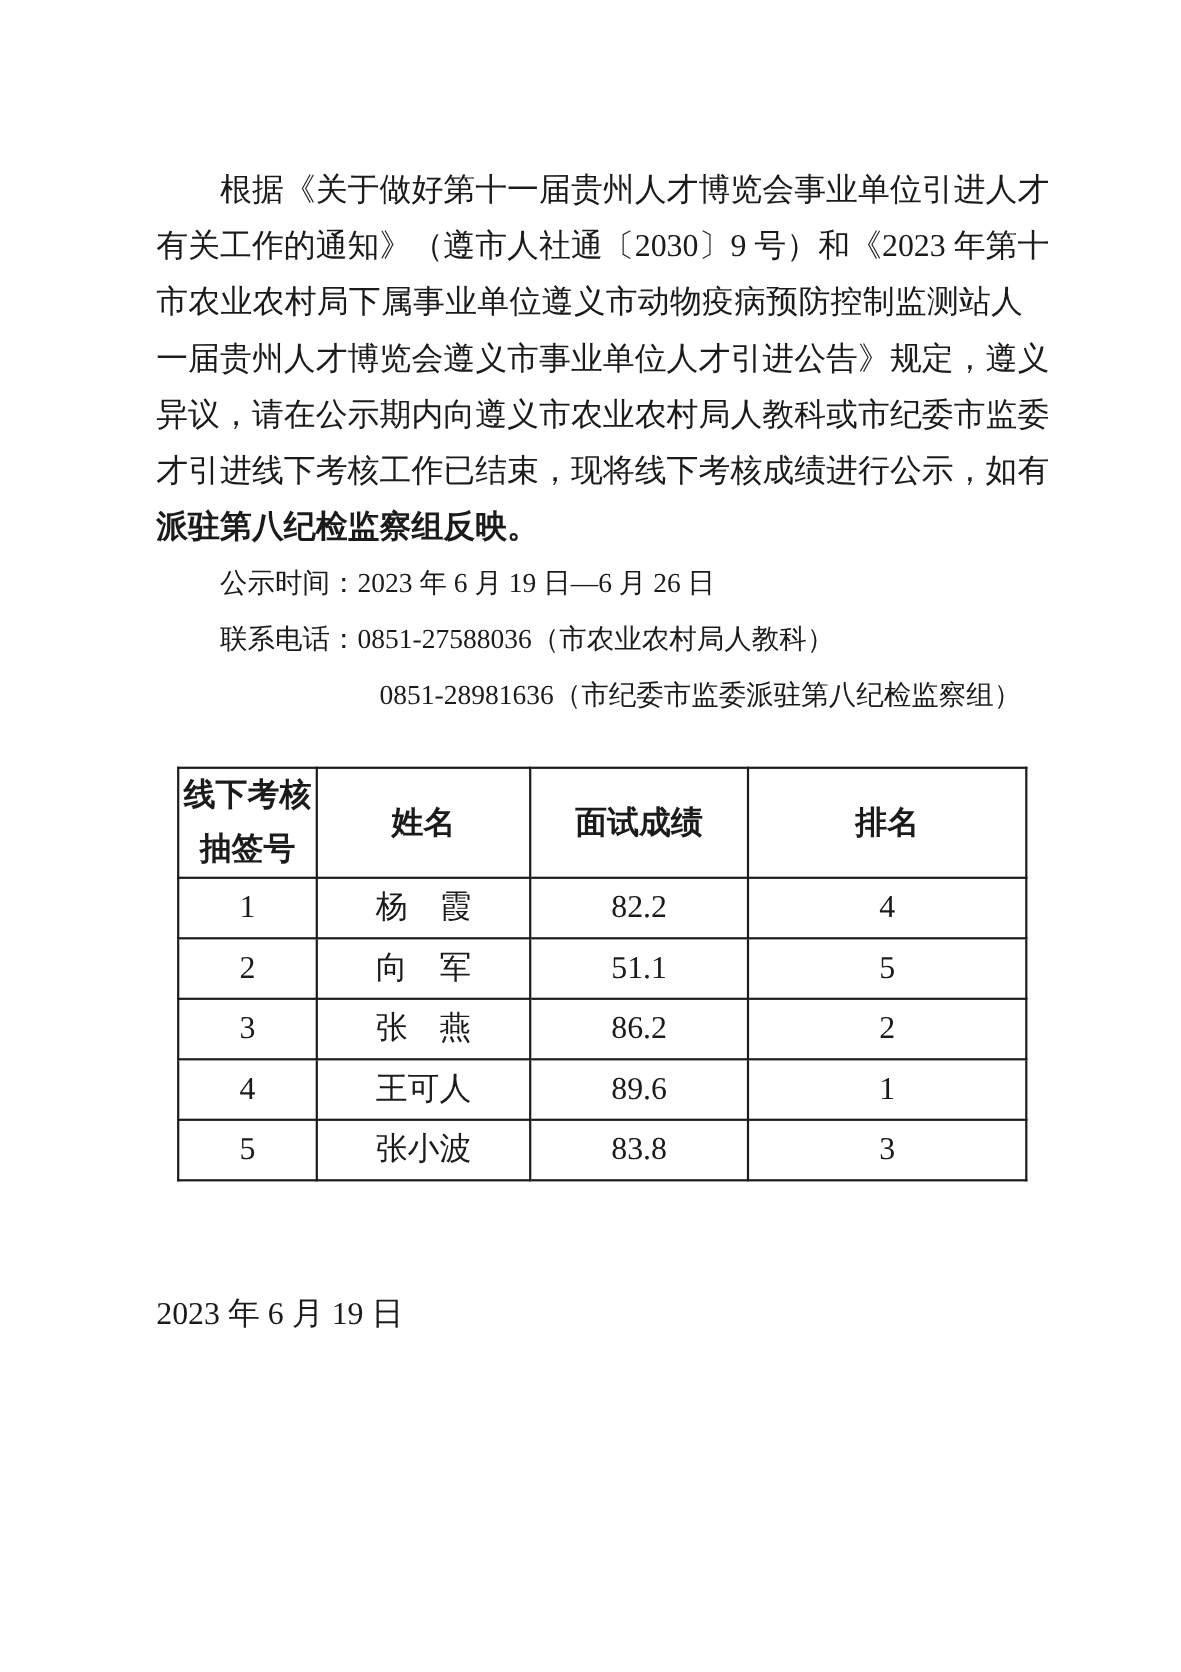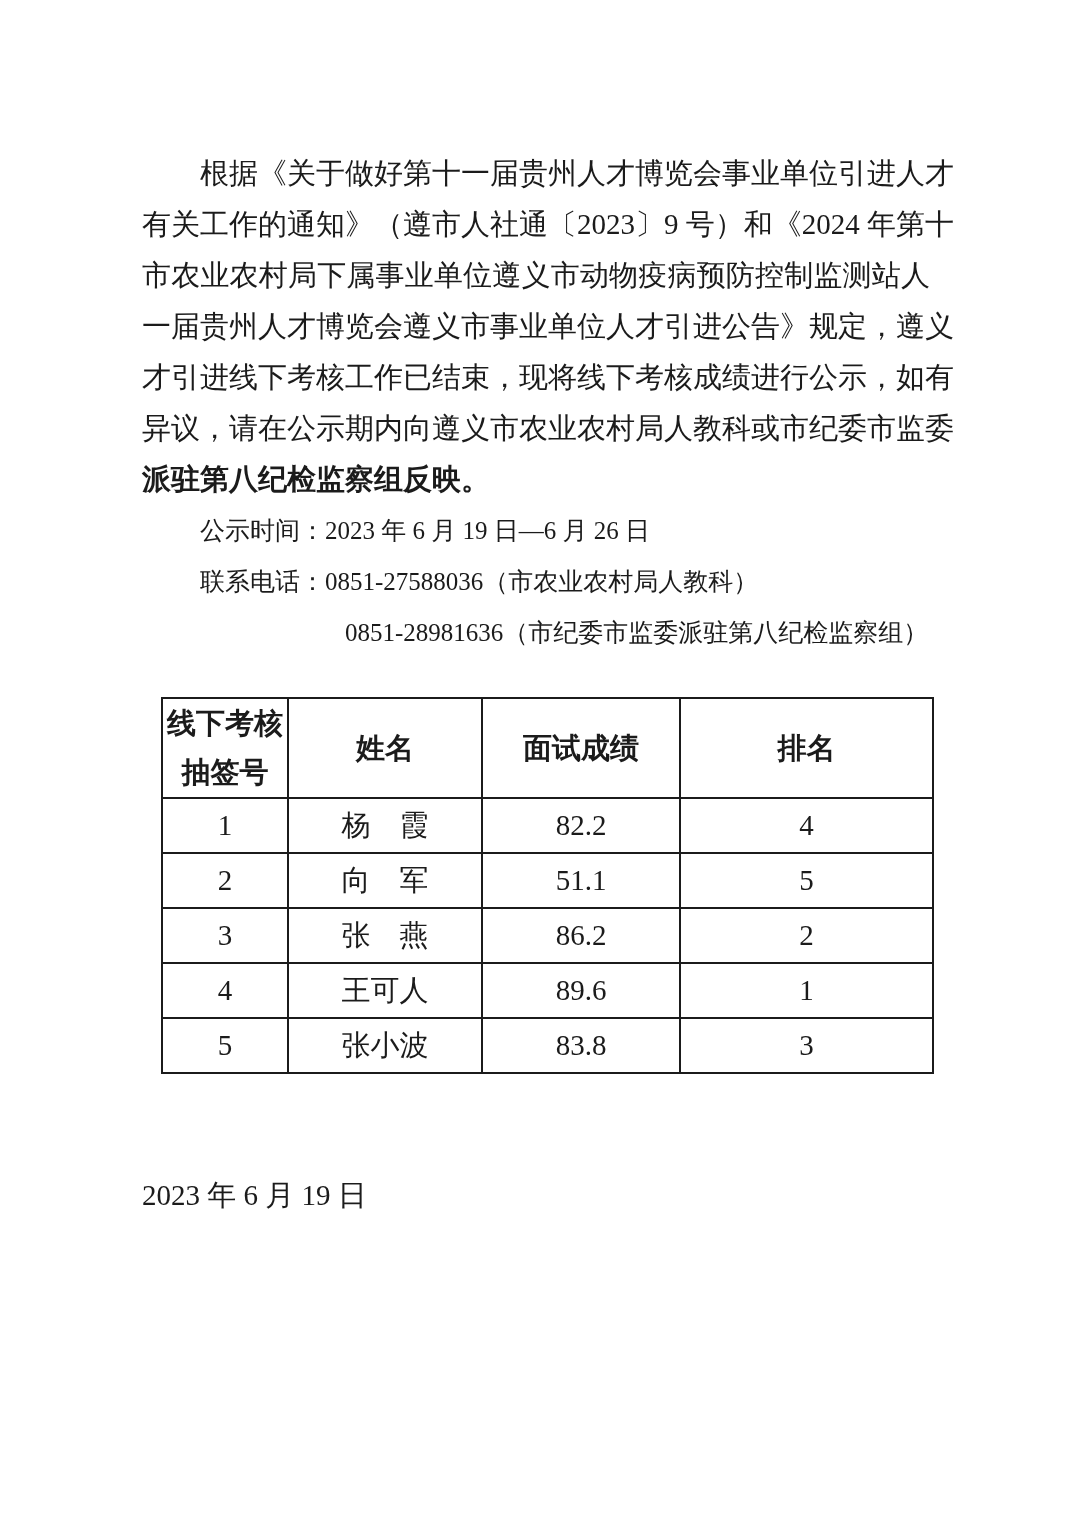--- a/index.html
+++ b/index.html
@@ -65,25 +65,25 @@
     line-height: 51px;
   }
 </style>
 </head>
 <body>
 
 <div class="page">
 
   <div class="para">
     <div class="pline first">根据《关于做好第十一届贵州人才博览会事业单位引进人才</div>
-    <div class="pline">有关工作的通知》（遵市人社通〔2023〕9 号）和《2024 年第十</div>
+    <div class="pline">有关工作的通知》（遵市人社通〔2030〕9 号）和《2023 年第十</div>
     <div class="pline">市农业农村局下属事业单位遵义市动物疫病预防控制监测站人</div>
     <div class="pline">一届贵州人才博览会遵义市事业单位人才引进公告》规定，遵义</div>
+    <div class="pline">异议，请在公示期内向遵义市农业农村局人教科或市纪委市监委</div>
     <div class="pline">才引进线下考核工作已结束，现将线下考核成绩进行公示，如有</div>
-    <div class="pline">异议，请在公示期内向遵义市农业农村局人教科或市纪委市监委</div>
     <div class="pline last">派驻第八纪检监察组反映。</div>
   </div>
 
   <div class="info-line">公示时间：2023 年 6 月 19 日—6 月 26 日</div>
   <div class="info-line">联系电话：0851-27588036（市农业农村局人教科）</div>
   <div class="info-line phone2">0851-28981636（市纪委市监委派驻第八纪检监察组）</div>
 
   <table class="score-table">
     <colgroup>
       <col style="width:126px">

